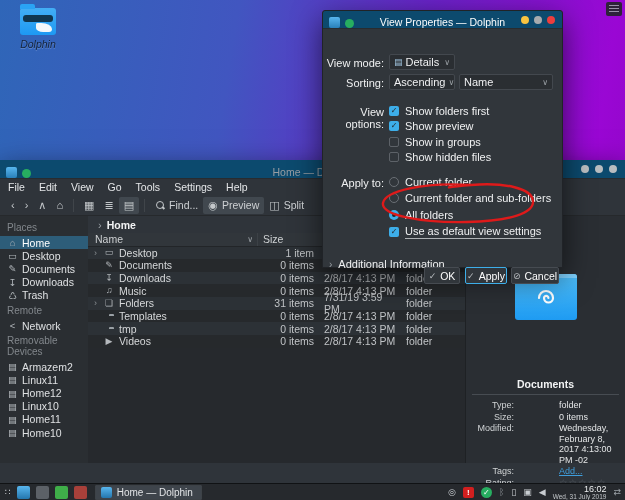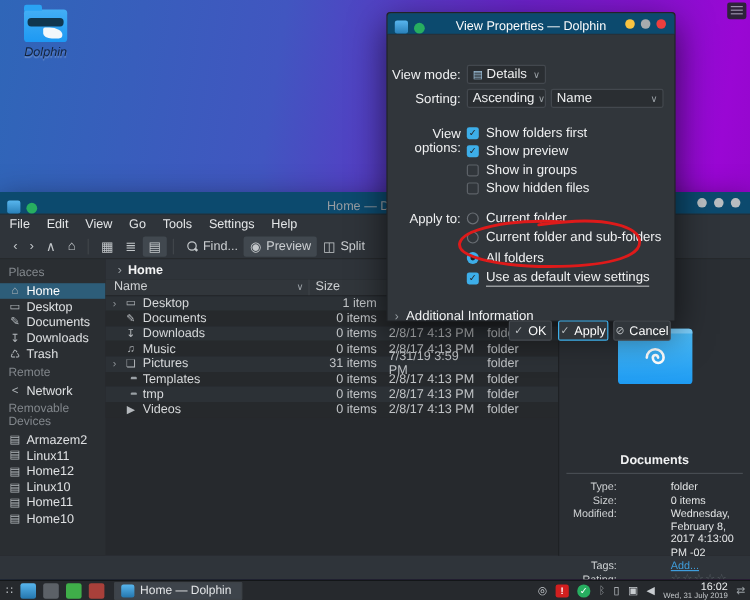--- a/index.html
+++ b/index.html
@@ -318,21 +318,21 @@
               <span>Music</span>
             </span>
           <span class="fsize">0 items</span>
             <span class="fdate">2/8/17 4:13 PM</span>
             <span class="ftype">folder</span>
         </div>
         <div class="frow">
           <span class="fname">
               <span class="twist">›</span>
               <span class="fico">❏</span>
-              <span>Pictures</span>
+              <span>Folders</span>
             </span>
           <span class="fsize">31 items</span>
             <span class="fdate">7/31/19 3:59 PM</span>
             <span class="ftype">folder</span>
         </div>
         <div class="frow">
           <span class="fname">
               <span class="twist"></span>
               <span class="fico"><span class="fold"></span></span>
               <span>Templates</span>

